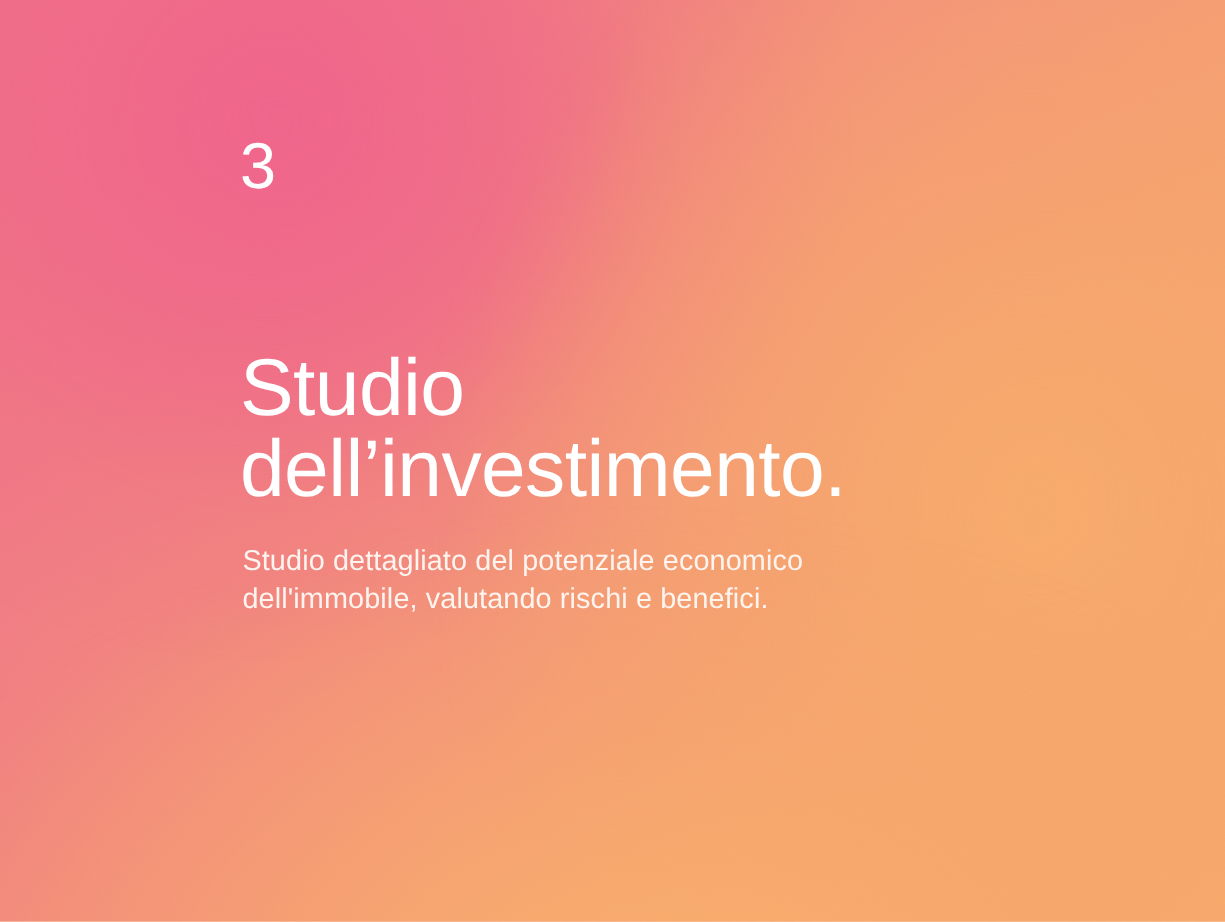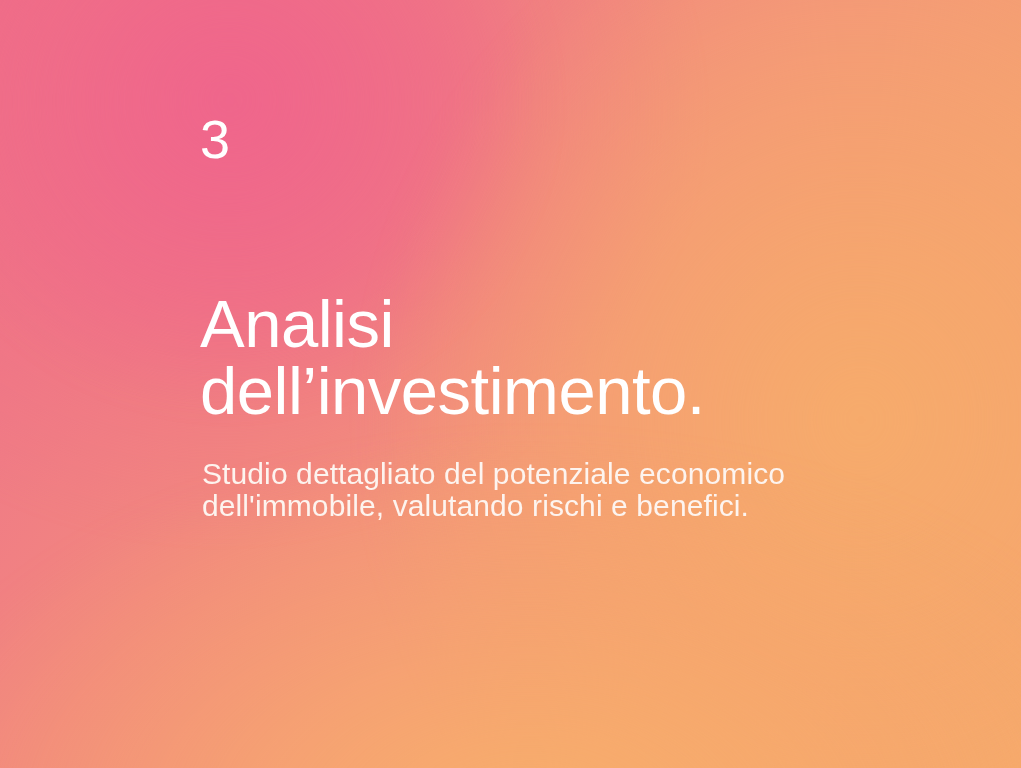--- a/index.html
+++ b/index.html
@@ -129,41 +129,41 @@
     letter-spacing: -0.5px;
     white-space: pre-line;
   }
 
   .slide-subtitle {
     position: absolute;
     top: 428px;
     left: 2px;
     width: 620px;
     color: #fdf4ef;
-    font-size: 30px;
+    font-size: 24px;
     font-weight: 300;
     line-height: 32px;
     letter-spacing: 0.1px;
     white-space: pre-line;
   }
 </style>
 </head>
 <body>
 
 <div class="slide">
 
   <div class="glow-pink"></div>
   <div class="glow-pink-core"></div>
   <div class="glow-orange"></div>
   <div class="glow-bottom"></div>
 
   <div class="content">
 
     <div class="section-number">3</div>
 
-    <h1 class="slide-title">Analisi
+    <h1 class="slide-title">Studio
 dell’investimento.</h1>
 
     <p class="slide-subtitle">Studio dettagliato del potenziale economico
 dell'immobile, valutando rischi e benefici.</p>
 
   </div>
 </div>
 
 </body></html>

